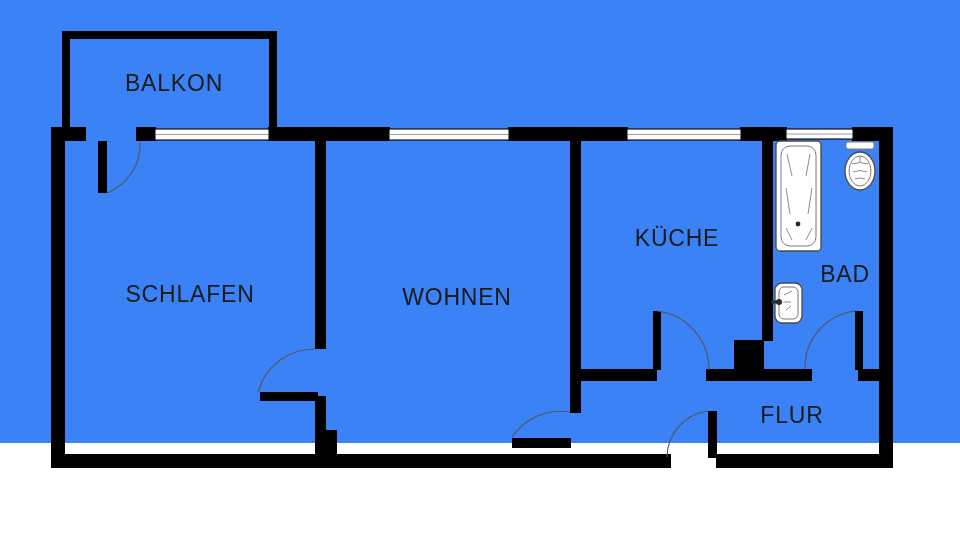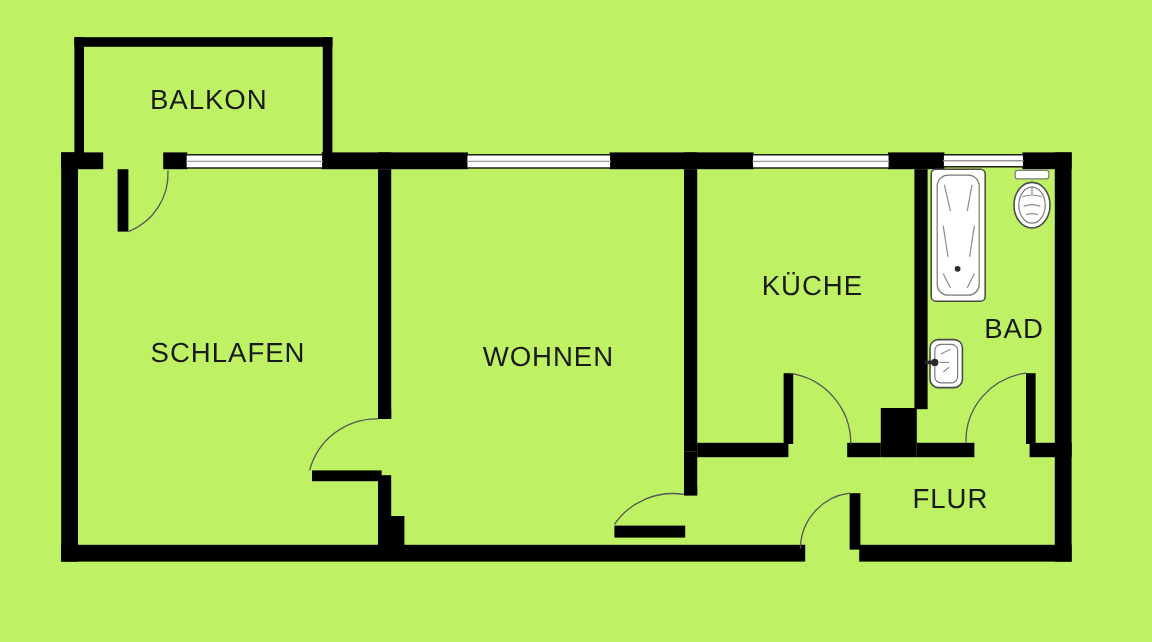--- a/index.html
+++ b/index.html
@@ -9,22 +9,22 @@
   }
   body {
     width: 960px;
     height: 535px;
     overflow: hidden;
     font-family: "Liberation Sans", sans-serif;
   }
   #floorplan-root {
     position: relative;
     width: 960px;
-    height: 535px;
-    background: #bef264;
+    height: 443px;
+    background: #3b82f6;
   }
   #floorplan-svg {
     display: block;
     width: 960px;
     height: 535px;
   }
   .room-label {
     font-family: "Liberation Sans", sans-serif;
     font-size: 23px;
     fill: #1a1a1a;

